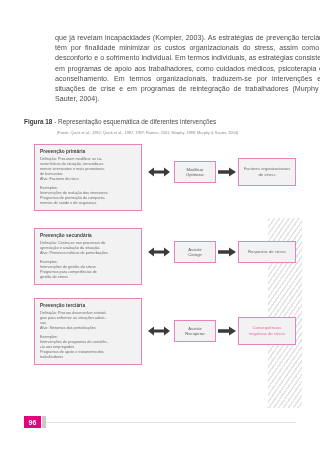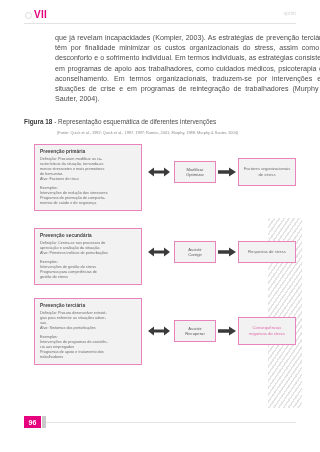--- a/index.html
+++ b/index.html
@@ -201,26 +201,20 @@
     left: 42px; bottom: 24px;
     width: 4px; height: 12px;
     background: #c9c9c9;
   }
 </style>
 </head>
 <body>
 
 <div class="page">
 
-  <div class="header">
-    <div class="header-circle"></div>
-    <div class="header-chapter">VII</div>
-    <div class="header-right">sprint</div>
-    <div class="header-rule"></div>
-  </div>
 
   <div class="body-copy">que já revelam incapacidades (Kompier, 2003). As estratégias de prevenção terciária têm por finalidade minimizar os custos organizacionais do stress, assim como o desconforto e o sofrimento individual. Em termos individuais, as estratégias consistem em programas de apoio aos trabalhadores, como cuidados médicos, psicoterapia ou aconselhamento. Em termos organizacionais, traduzem-se por intervenções em situações de crise e em programas de reintegração de trabalhadores (Murphy &amp; Sauter, 2004).</div>
 
   <div class="fig-caption">
     <b>Figura 18</b><span> - </span><span>Representação esquemática de diferentes intervenções</span>
   </div>
   <div class="fig-source">(Fonte: Quick et al., 1992; Quick et al., 1997, 1997; Ramos, 2001; Murphy, 1988; Murphy &amp; Sauter, 2004)</div>
 
   <div class="figure">
 

